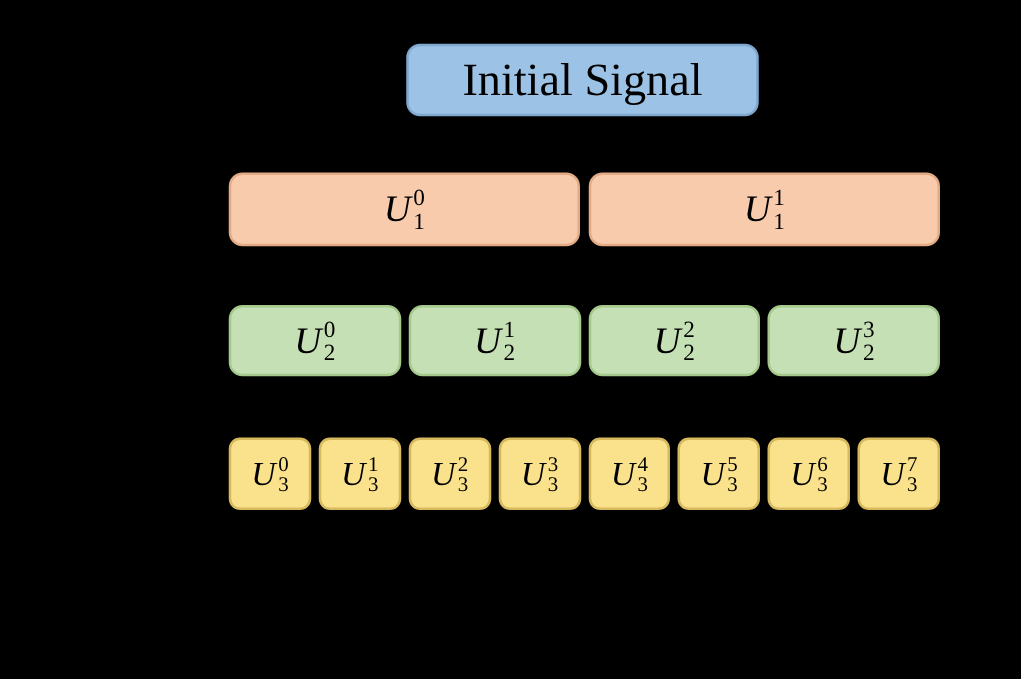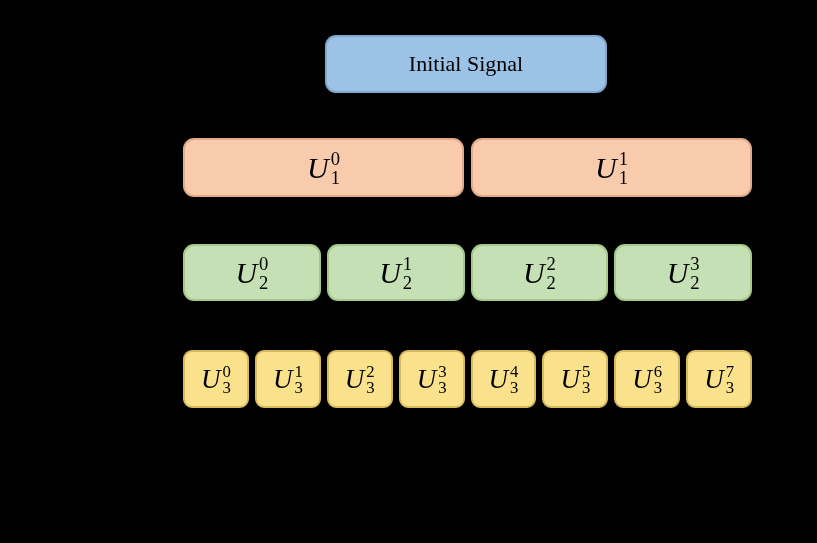--- a/index.html
+++ b/index.html
@@ -19,21 +19,21 @@
     align-items: center;
     justify-content: center;
     border: 2px solid transparent;
     border-radius: 11px;
     color: #000;
   }
   .root-box {
     position: absolute;
     left: 325px; top: 35px;
     width: 282px; height: 58px;
-    font-size: 22px;
+    font-size: 37px;
   }
   .row {
     position: absolute;
     left: 183px;
     width: 569px;
     display: flex;
   }
   .row .node { flex: 1 1 0; }
   .row-1 { top: 138px; height: 59px; gap: 7px; font-size: 30px; }
   .row-2 { top: 244px; height: 57px; gap: 6px; font-size: 30px; }

